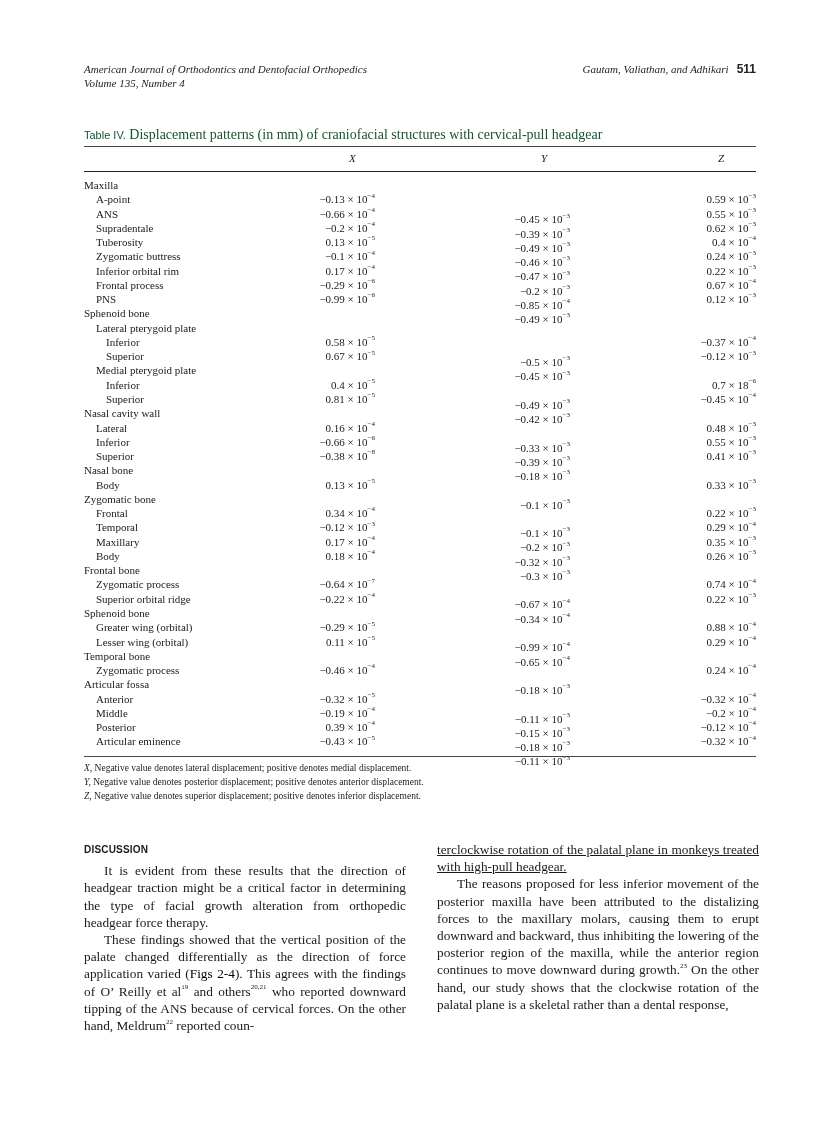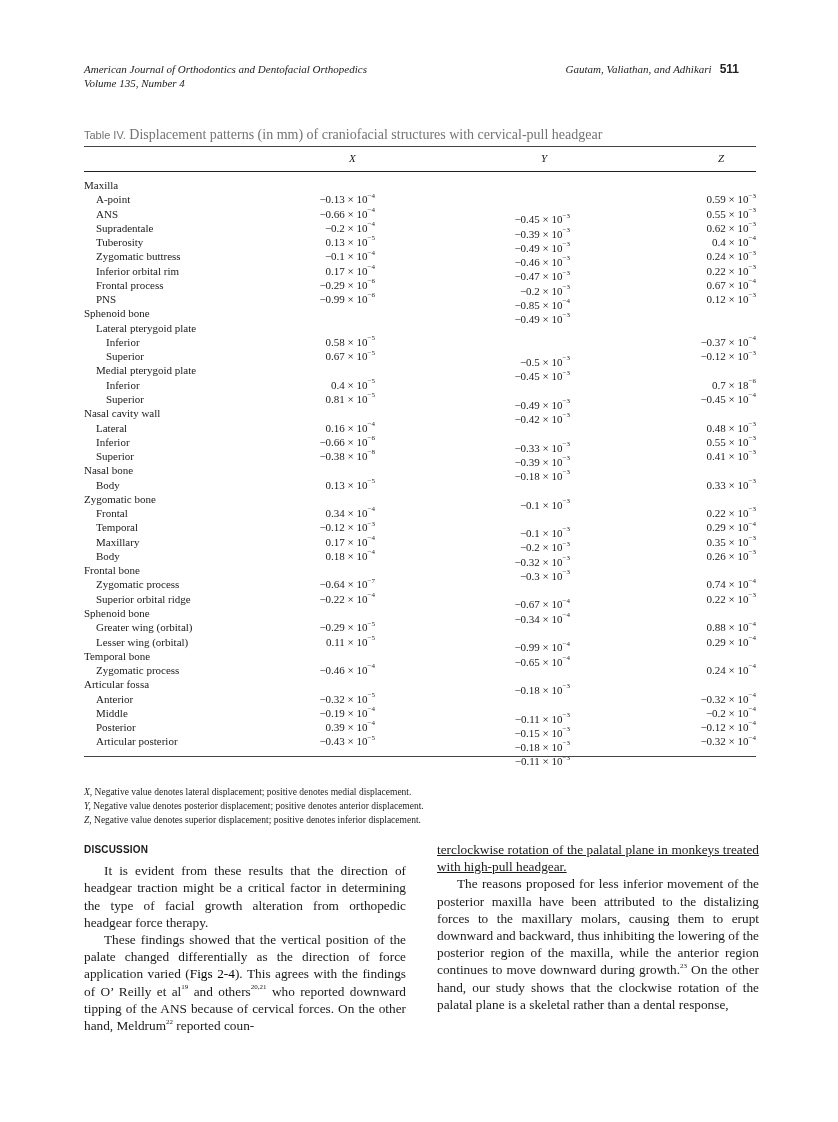--- a/index.html
+++ b/index.html
@@ -1,43 +1,43 @@
 <!DOCTYPE html>
 <html><head>
 <meta charset="utf-8">
 <style>
   html, body { margin: 0; padding: 0; background: #ffffff; }
   body { width: 838px; height: 1122px; position: relative; overflow: hidden; color: #1a1a1a; font-family: "Liberation Serif", serif; }
   .running-head { position: absolute; left: 84px; top: 62px; width: 672px; font-style: italic; font-size: 11px; line-height: 14px; color: #222; }
   .rh-left { position: absolute; left: 0; top: 0; }
-  .rh-right { position: absolute; right: 17px; top: 0; white-space: nowrap; }
+  .rh-right { position: absolute; right: 0; top: 0; white-space: nowrap; }
   .rh-right .pg { font-style: normal; font-family: "Liberation Sans", sans-serif; font-weight: bold; font-size: 12px; margin-left: 8px; }
 
-  .table-caption { position: absolute; left: 84px; top: 127px; font-size: 14px; color: #737373; white-space: nowrap; }
+  .table-caption { position: absolute; left: 84px; top: 127px; font-size: 14px; color: #14532d; white-space: nowrap; }
   .table-caption .tlabel { font-family: "Liberation Sans", sans-serif; font-size: 11px; font-weight: normal; }
   .rule-top { position: absolute; left: 84px; top: 146px; width: 672px; height: 0; border-top: 1.5px solid #444; }
   .rule-head { position: absolute; left: 84px; top: 171px; width: 672px; height: 0; border-top: 1.5px solid #222; }
   .rule-bottom { position: absolute; left: 84px; top: 756px; width: 672px; height: 0; border-top: 1.5px solid #444; }
 
   .colhead { position: absolute; top: 152px; font-style: italic; font-size: 11px; }
   .colhead.x { left: 349px; }
   .colhead.y { left: 541px; }
   .colhead.z { left: 718px; }
 
   .rows { position: absolute; left: 84px; top: 178px; width: 672px; font-size: 11px; }
   .row { position: relative; height: 14.27px; line-height: 14.27px; white-space: nowrap; text-align: center; }
   .row .lbl { position: absolute; left: 0; }
   .row.l1 .lbl { left: 12px; }
   .row.l2 .lbl { left: 22px; }
   .row .cx { position: absolute; right: calc(672px - 291px); }
   .row .cy { position: absolute; right: calc(672px - 486px); margin-top: 20px; }
   .row .cz { position: absolute; right: 0; }
   sup { font-size: 7px; line-height: 0; position: relative; top: -1px; }
 
-  .footnotes { position: absolute; left: 84px; top: 785px; font-size: 9.5px; line-height: 14px; color: #222; }
+  .footnotes { position: absolute; left: 84px; top: 761px; font-size: 9.5px; line-height: 14px; color: #222; }
   .footnotes .fn i { font-style: italic; }
 
   .col { position: absolute; top: 841px; width: 322px; font-size: 13.3px; line-height: 17.2px; text-align: justify; color: #1a1a1a; }
   .col.left { left: 84px; }
   .col.right { left: 437px; }
   .sec-head { font-family: "Liberation Sans", sans-serif; font-weight: bold; font-size: 10px; margin-bottom: 4px; letter-spacing: 0.2px; }
   .para { text-indent: 20px; margin: 0; }
   .para.noindent { text-indent: 0; text-decoration: underline; }
   .link { color: #000000; }
 </style>
@@ -261,21 +261,21 @@
       <span class="cy"><span>−0.15 × 10</span><sup>−3</sup></span>
       <span class="cz"><span>−0.2 × 10</span><sup>−4</sup></span>
     </div>
     <div class="row l1">
       <span class="lbl">Posterior</span>
       <span class="cx"><span>0.39 × 10</span><sup>−4</sup></span>
       <span class="cy"><span>−0.18 × 10</span><sup>−3</sup></span>
       <span class="cz"><span>−0.12 × 10</span><sup>−4</sup></span>
     </div>
     <div class="row l1">
-      <span class="lbl">Articular posterior</span>
+      <span class="lbl">Articular eminence</span>
       <span class="cx"><span>−0.43 × 10</span><sup>−5</sup></span>
       <span class="cy"><span>−0.11 × 10</span><sup>−3</sup></span>
       <span class="cz"><span>−0.32 × 10</span><sup>−4</sup></span>
     </div>
   </div>
 
 <div class="rule-bottom"></div>
 
 <div class="footnotes">
   <div class="fn"><i>X,</i><span> Negative value denotes lateral displacement; positive denotes medial displacement.</span></div>

